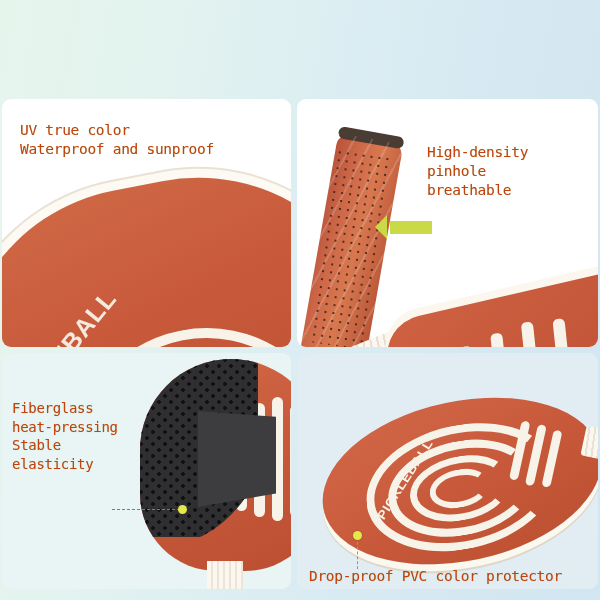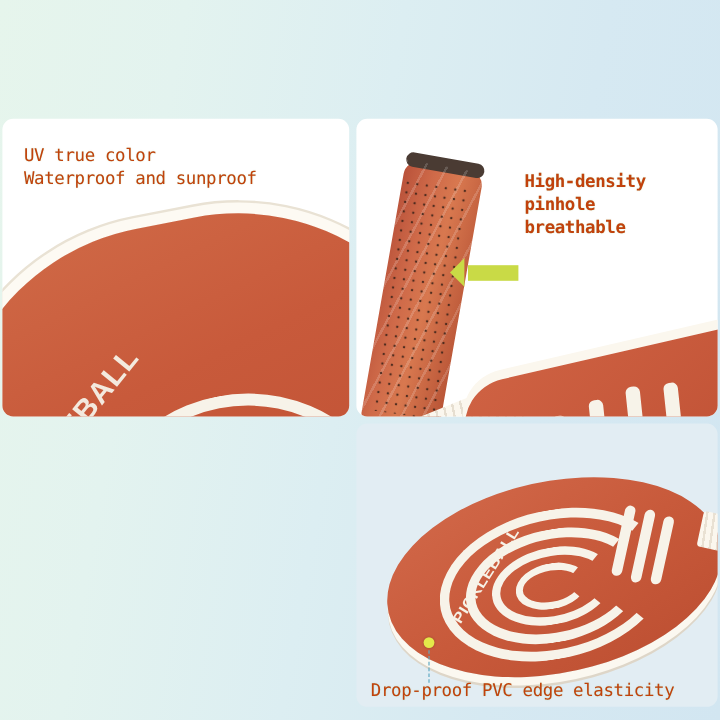--- a/index.html
+++ b/index.html
@@ -194,40 +194,64 @@
       <div class="tr-collar"></div>
       <div class="tr-face">
 
         <div class="tr-stripe" style="left:68px;top:40px;width:12px;height:86px;transform:rotate(7deg);"></div>
         <div class="tr-stripe" style="left:100px;top:34px;width:12px;height:98px;transform:rotate(7deg);"></div>
         <div class="tr-stripe" style="left:132px;top:30px;width:12px;height:104px;transform:rotate(7deg);"></div>
         <div class="tr-stripe" style="left:164px;top:34px;width:12px;height:96px;transform:rotate(7deg);"></div>
       </div>
       <div class="arrow"></div>
     </div>
-    <div class="cap" style="left:140px;top:44px;font-weight:bold;">High-density
+    <div class="cap" style="left:130px;top:44px;">High-density
 pinhole
 breathable</div>
   </div>
 
+  <div class="panel p-bl">
+    <div class="art">
+      <div class="bl-paddle">
+        <div class="bl-rings">
+          <div class="fp" style="left:96px;top:56px;width:11px;height:96px;"></div>
+          <div class="fp" style="left:114px;top:44px;width:11px;height:114px;"></div>
+          <div class="fp" style="left:132px;top:38px;width:11px;height:124px;"></div>
+          <div class="fp" style="left:150px;top:46px;width:11px;height:112px;"></div>
+          <div class="fp" style="left:78px;top:104px;width:11px;height:56px;"></div>
+          <div class="fp" style="left:60px;top:120px;width:11px;height:44px;"></div>
+          <div class="fp" style="left:104px;top:86px;width:30px;height:9px;border-radius:5px;"></div>
+        </div>
+        <div class="honey"></div>
+        <div class="honey-face"></div>
+      </div>
+      <div class="bl-handle"></div>
+      <div class="leader" style="left:110px;top:156px;width:68px;"></div>
+      <div class="dot" style="left:176px;top:152px;"></div>
+    </div>
+    <div class="cap small" style="left:10px;top:46px;">Fiberglass
+heat-pressing
+Stable
+elasticity</div>
+  </div>
 
   <div class="panel p-br">
     <div class="art">
       <div class="br-paddle">
         <div class="br-rings">
           <div class="bring b1"></div>
           <div class="bring b2"></div>
           <div class="bring b3"></div>
           <div class="bring b4"></div>
           <div class="fp" style="left:196px;top:30px;width:9px;height:58px;transform:rotate(16deg);"></div>
           <div class="fp" style="left:212px;top:36px;width:9px;height:60px;transform:rotate(16deg);"></div>
           <div class="fp" style="left:228px;top:44px;width:9px;height:56px;transform:rotate(16deg);"></div>
         </div>
         <div class="br-logo">PICKLEBALL</div>
       </div>
       <div class="br-handle"></div>
       <div class="leader-v" style="left:60px;top:184px;height:32px;"></div>
       <div class="dot" style="left:56px;top:178px;"></div>
     </div>
-    <div class="cap" style="left:12px;top:214px;">Drop-proof PVC edge elasticity</div>
+    <div class="cap" style="left:12px;top:214px;">Drop-proof PVC color protector</div>
   </div>
 
 </div>
 
 </body></html>

